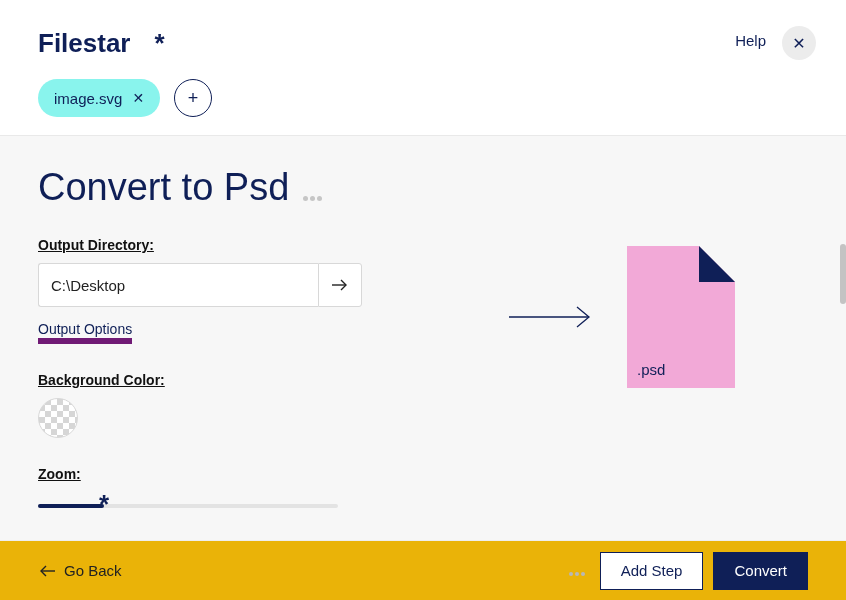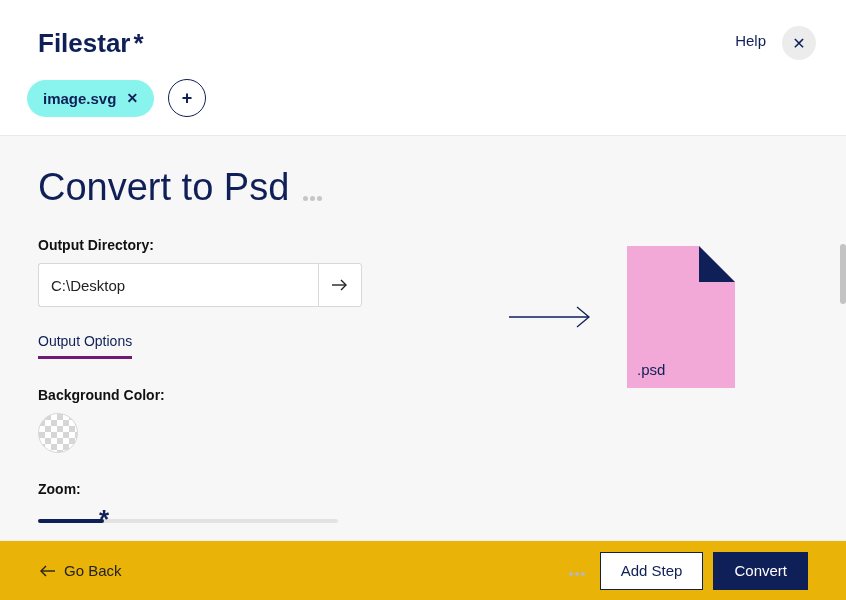--- a/index.html
+++ b/index.html
@@ -17,20 +17,21 @@
     align-items: flex-start;
     padding: 28px 38px 12px 38px;
     position: relative;
   }
   .logo {
     font-size: 26px;
     font-weight: 600;
     color: #0f1f57;
     display: flex;
     align-items: flex-end;
+    gap: 21px;
   }
   .logo-star {
     font-size: 26px;
     margin-left: 3px;
     font-weight: 700;
   }
   .help-link {
     position: absolute;
     right: 80px;
     top: 32px;
@@ -48,24 +49,22 @@
     background: #ececec;
     display: flex;
     align-items: center;
     justify-content: center;
     cursor: pointer;
     color: #0f1f57;
     font-size: 16px;
   }
   .chips {
     display: flex;
-    align-items: center;
     gap: 14px;
-    padding: 8px 38px 18px 27px;
-    font-weight: bold;
+    padding: 8px 38px 18px 38px;
   }
   .chip {
     background: #89f4ed;
     border-radius: 20px;
     padding: 10px 16px;
     display: flex;
     align-items: center;
     font-size: 15px;
     color: #0f1f57;
     cursor: pointer;
@@ -115,20 +114,21 @@
     display: inline-block;
   }
   .title-dots { display:inline-block; vertical-align: middle; margin-left: 8px; }
   .title-dots span { display:inline-block; width:5px; height:5px; background:#c6c6c6; border-radius:50%; margin:0 1px; }
   .field-label {
     font-size: 14px;
     font-weight: 600;
     color: #111;
     margin-top: 28px;
     margin-bottom: 10px;
+    text-decoration: underline;
   }
   .dir-row {
     display: flex;
     width: 324px;
   }
   .dir-input {
     flex: 1;
     height: 44px;
     border: 1px solid #d8d8d8;
     border-right: none;
@@ -144,25 +144,25 @@
     border: 1px solid #d8d8d8;
     border-radius: 0 3px 3px 0;
     background: #fff;
     display: flex;
     align-items: center;
     justify-content: center;
     cursor: pointer;
   }
   .output-options {
     display: inline-block;
-    margin-top: 26px;
+    margin-top: 14px;
     font-size: 14px;
     color: #0f1f57;
-    border-bottom: 3px solid #701a75;
-    padding-bottom: 7px;
+    border-bottom: 6px solid #701a75;
+    padding-bottom: 1px;
     cursor: pointer;
   }
   .swatch {
     width: 40px;
     height: 40px;
     border-radius: 50%;
     border: 1px solid #d8d8d8;
     background-image:
       linear-gradient(45deg, #d6d6d6 25%, transparent 25%),
       linear-gradient(-45deg, #d6d6d6 25%, transparent 25%),

